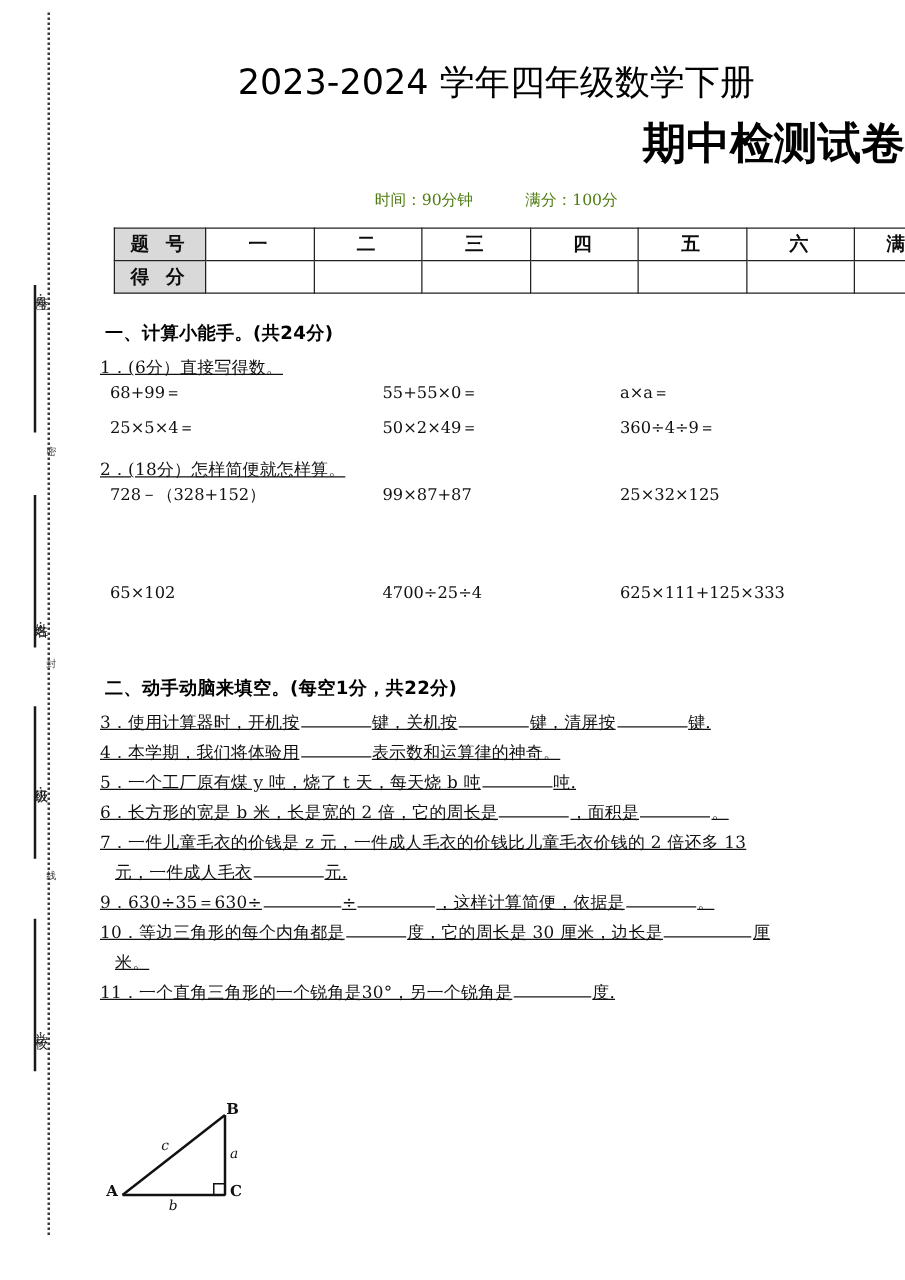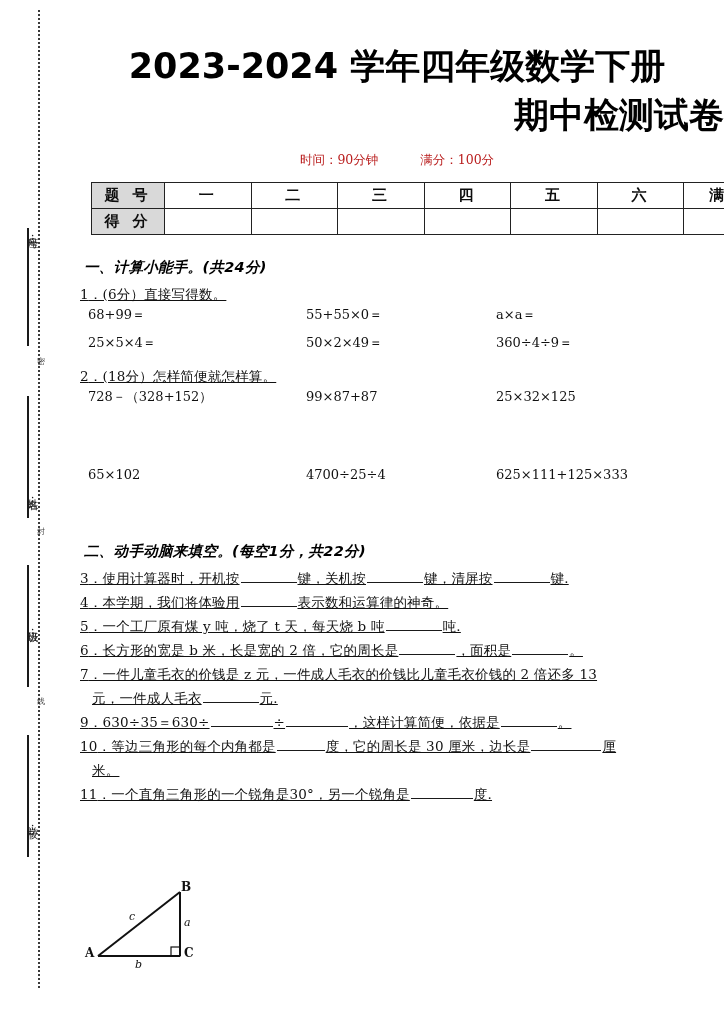--- a/index.html
+++ b/index.html
@@ -88,22 +88,22 @@
     top: 0;
     width: 654px;
     height: 1024px;
   }
 
   #title-main {
     margin: 0;
     padding-top: 42px;
     text-align: center;
     font-family: "DejaVu Sans", "Liberation Sans", sans-serif;
-    font-weight: bold;
-    font-size: 35px;
+    font-weight: normal;
+    font-size: 28px;
     line-height: 48px;
     letter-spacing: 0px;
     color: #000000;
     white-space: nowrap;
   }
   #title-sub {
     margin: 0;
     padding-top: 2px;
     text-align: right;
     font-family: "DejaVu Sans", "Liberation Sans", sans-serif;
@@ -111,21 +111,21 @@
     font-size: 35px;
     line-height: 46px;
     color: #000000;
   }
   #exam-meta {
     margin: 0;
     padding-top: 14px;
     text-align: center;
     font-size: 12.5px;
     line-height: 16px;
-    color: #b91c1c;
+    color: #4d7c0f;
   }
   #exam-meta .meta-gap { display: inline-block; width: 34px; }
 
   
   #score-table {
     margin: 14px 0 0 21px;
     width: 680px;
     border-collapse: collapse;
     table-layout: fixed;
   }
@@ -151,21 +151,20 @@
   
   .section-head {
     margin: 0;
     padding: 22px 0 0 14px;
     font-family: "DejaVu Sans", "Liberation Sans", sans-serif;
     font-weight: bold;
     font-size: 14.5px;
     line-height: 20px;
     color: #000000;
     letter-spacing: 0.3px;
-    font-style: italic;
   }
   .q-line {
     margin: 0;
     padding: 7px 0 0 10px;
     font-size: 13.5px;
     line-height: 21px;
     color: #111111;
     letter-spacing: 0.2px;
     text-decoration: underline;
   }

